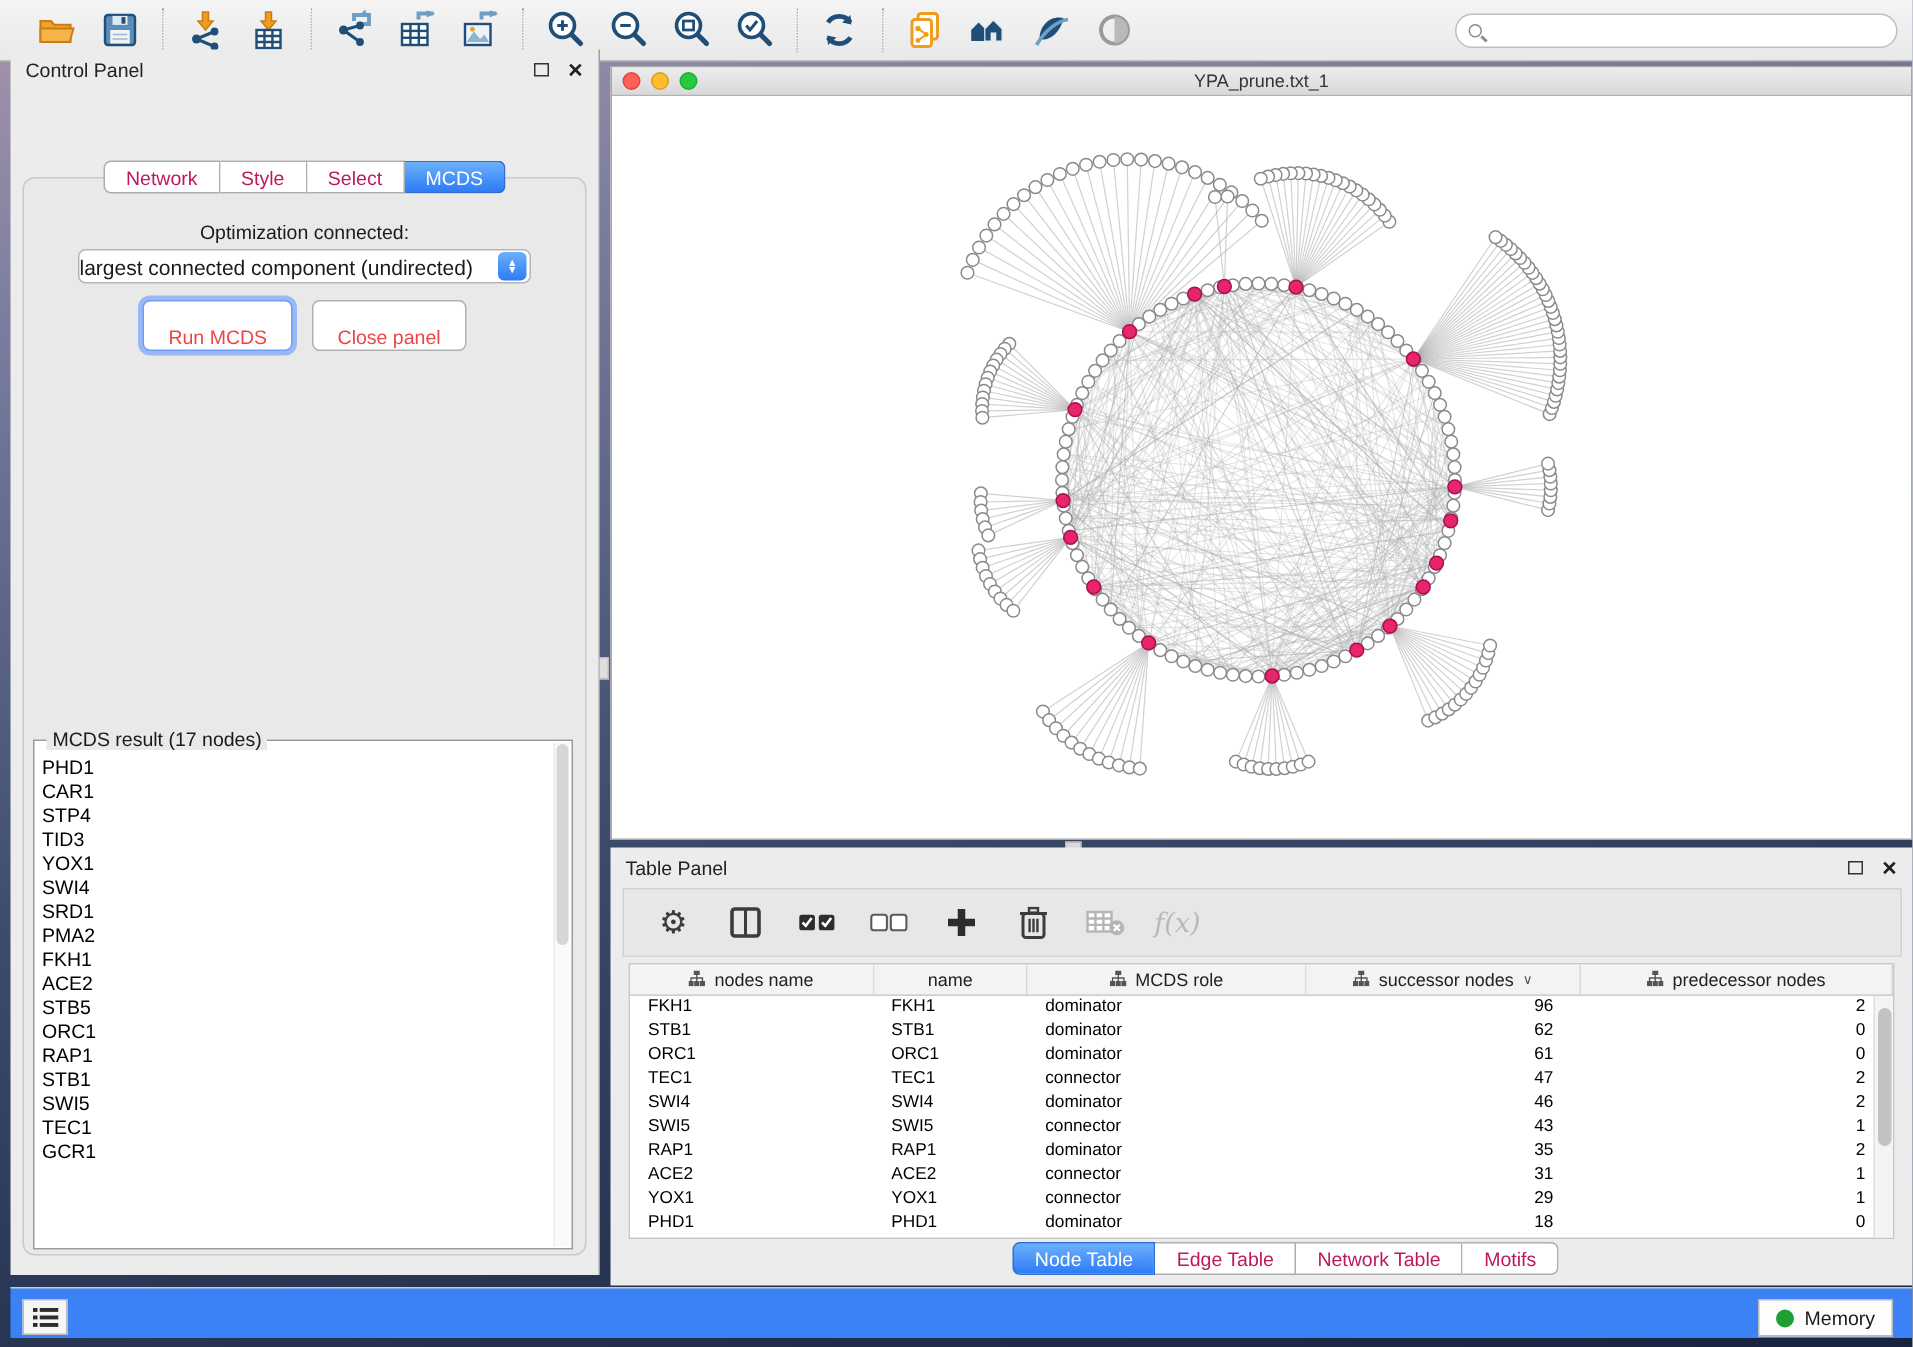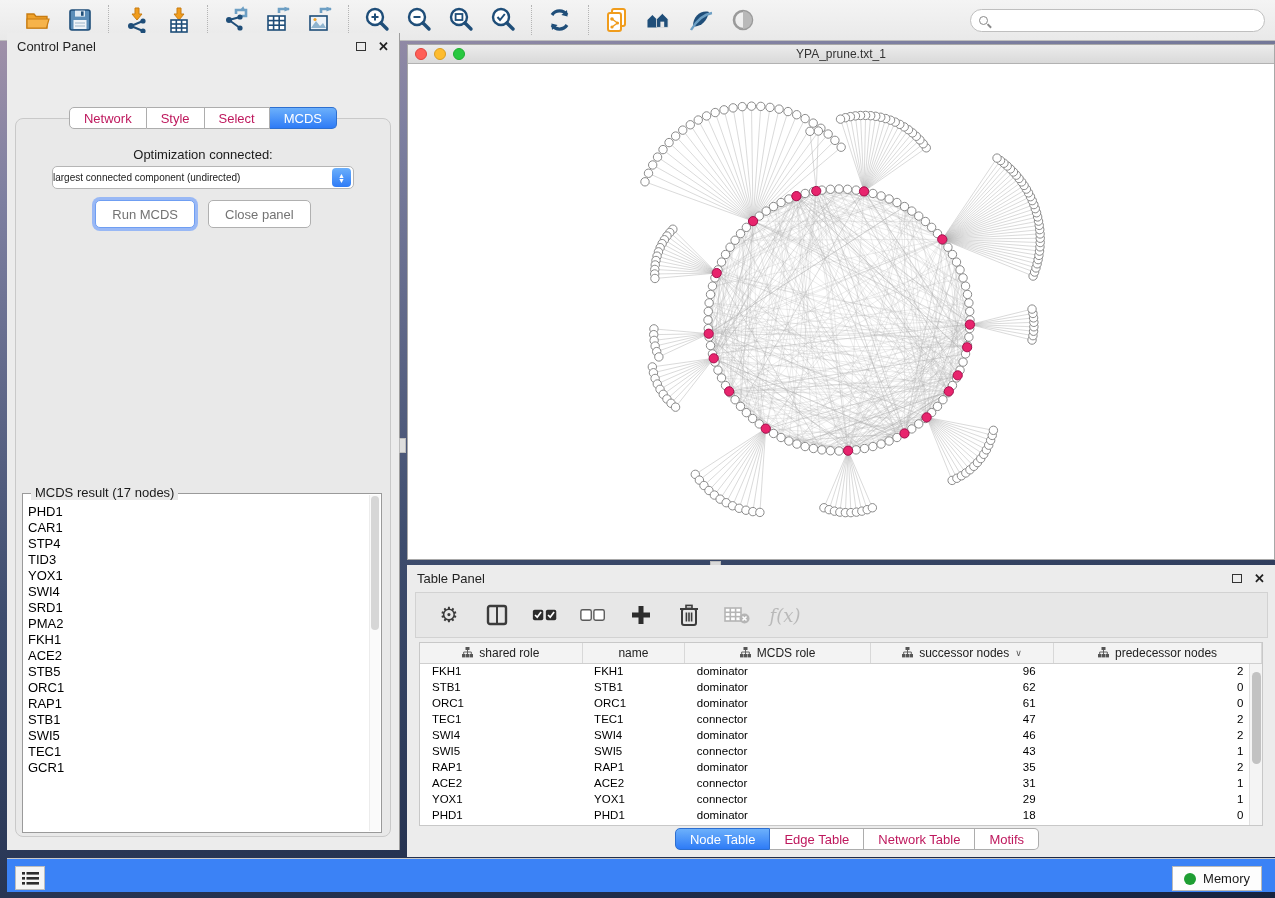--- a/index.html
+++ b/index.html
@@ -37,27 +37,27 @@
   .seg-tab { height:22px; padding:0 14px; background:#fff; border:1px solid #adadad; border-left:none;
     font-size:13px; display:flex; align-items:center; cursor:default; color:#be185d; }
   .seg-tab:first-child { border-left:1px solid #adadad; border-radius:5px 0 0 5px; }
   .seg-tab:last-child { border-radius:0 5px 5px 0; }
   .seg-tab.active { background:linear-gradient(#6cb0fb,#2e7bf6); border-color:#2d6fd0; color:#fff; }
   .mcds-panel { position:absolute; left:8px; right:8px; top:85px; bottom:13px;
     background:#e9e9e9; border:1px solid #c9c9c9; border-radius:8px; }
   .opt-label { text-align:center; margin-top:28px; font-size:13px; }
   .dropdown { position:absolute; left:36px; right:36px; top:47px; height:23px; background:#fff;
     border:1px solid #b5b5b5; border-radius:5px; display:flex; align-items:center; cursor:default; }
-  .dropdown-value { flex:1; font-size:10px; white-space:nowrap; }
+  .dropdown-value { flex:1; font-size:14px; white-space:nowrap; }
   .dd-stepper { width:19px; height:19px; margin-right:2px; border-radius:4px;
     background:linear-gradient(#6cb0fb,#2e7bf6); color:#fff; display:flex; flex-direction:column;
     align-items:center; justify-content:center; font-size:7px; line-height:5px; }
   .btn-row { position:absolute; top:81px; left:0; right:0; display:flex; justify-content:center; gap:13px; }
-  .mac-btn { height:28px; padding:0 16px; background:#fff; border:1px solid #b0b0b0; border-radius:5px;
-    font-size:13px; cursor:default; color:#737373; }
+  .mac-btn { height:14px; padding:16px 16px; background:#fff; border:1px solid #b0b0b0; border-radius:5px;
+    font-size:13px; cursor:default; color:#ef4444; }
   .mac-btn.focused { box-shadow:0 0 0 3px rgba(87,143,255,.55); border-color:#6f9ef2; }
   .mcds-result { position:absolute; left:6px; right:8px; top:374px; bottom:3px;
     border:1px solid #9a9a9a; background:#fff; }
   .mcds-legend { position:absolute; top:-9px; left:8px; background:#e9e9e9; padding:0 4px; font-size:13px; }
   .mcds-list { margin:10px 0 0 5px; list-style:none; font-size:13px; line-height:16px; color:#000;
     height:calc(100% - 16px); overflow:hidden; }
   .mcds-scroll { position:absolute; right:1px; top:1px; bottom:1px; width:11px; background:#fafafa; border-left:1px solid #ececec; }
   .mcds-thumb { position:absolute; top:1px; left:1px; right:1px; height:40%; background:#d6d6d6; border-radius:5px; }
 
   
@@ -1261,21 +1261,21 @@
               <div class="th-inner">
                 <svg width="11" height="11" viewBox="0 0 11 11">
                   <g fill="#555">
                     <rect x="3.5" y="0" width="4" height="3"></rect>
                     <rect x="0" y="7" width="3.4" height="3.4"></rect>
                     <rect x="3.8" y="7" width="3.4" height="3.4"></rect>
                     <rect x="7.6" y="7" width="3.4" height="3.4"></rect>
                   </g>
                   <path d="M5.5 3 L5.5 5 M1.7 7 L1.7 5 L9.3 5 L9.3 7 M5.5 5 L5.5 7" stroke="#555" stroke-width="0.9" fill="none"></path>
                 </svg>
-                <span>shared role</span>
+                <span>nodes name</span>
               </div>
             </th>
             <th>
               <div class="th-inner">
                 <span>name</span>
               </div>
             </th>
             <th>
               <div class="th-inner">
                 <svg width="11" height="11" viewBox="0 0 11 11">

